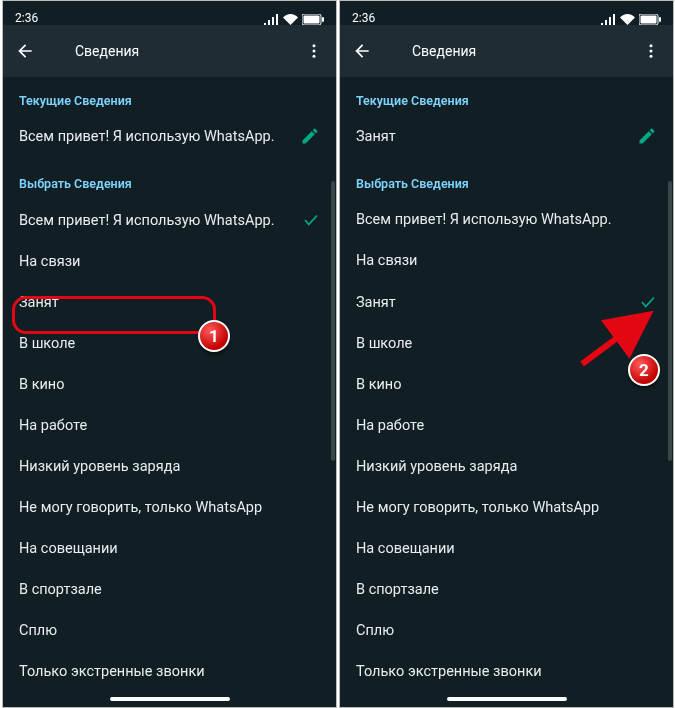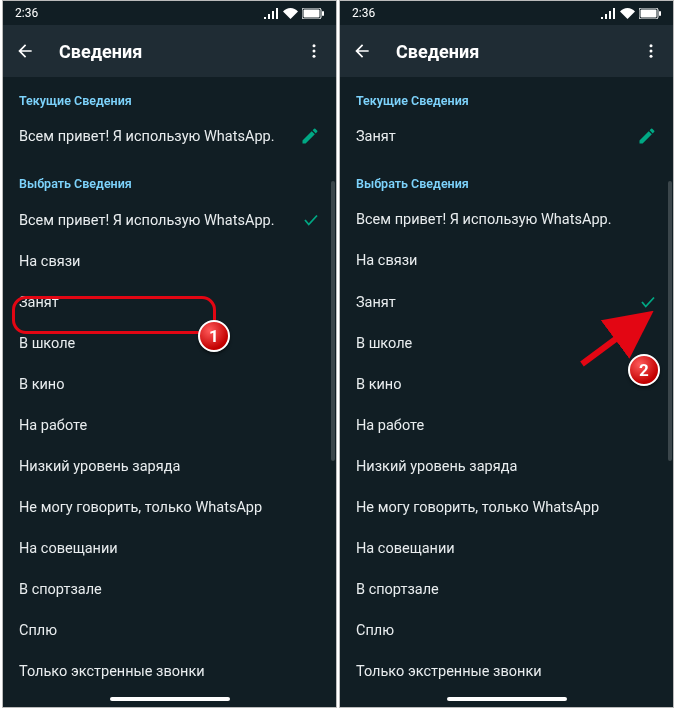--- a/index.html
+++ b/index.html
@@ -1,26 +1,26 @@
 <!DOCTYPE html>
 <html><head>
 <meta charset="utf-8">
 <style>
   * { margin:0; padding:0; box-sizing:border-box; font-family:-apple-system,Roboto,Arial,sans-serif; }
   body { background:#fff; width:675px; height:708px; position:relative; }
   .frame { position:absolute; top:0; border:1px solid #bbb; background:#111e24; overflow:hidden; }
   .frame.left  { left:2px;  width:335px; height:708px; }
   .frame.right { left:339px; width:335px; height:708px; }
 
-  .statusbar { height:24px; display:flex; align-items:center; justify-content:space-between; padding:0 12px; color:#fff; font-size:12px; }
+  .statusbar { height:24px; display:flex; align-items:flex-end; justify-content:space-between; padding:0 12px; color:#fff; font-size:12px; }
   .statusbar .icons { display:flex; gap:4px; align-items:center; }
   .statusbar svg { fill:#fff; }
 
   .appbar { height:52px; display:flex; align-items:center; padding:0 10px; color:#fff; background:#1f2c34; }
-  .appbar .title { font-size:18px; font-weight:700; margin-left:22px; flex:1; }
+  .appbar .title { font-size:14px; font-weight:400; margin-left:38px; flex:1; }
   .appbar .back, .appbar .more { width:24px; height:24px; display:flex; align-items:center; justify-content:center; }
 
   .section-header { color:#7dd3fc; font-size:12.5px; font-weight:600; padding:16px 16px 8px; }
 
   .current-row { display:flex; align-items:center; padding:10px 16px 14px; }
   .current-row .txt { flex:1; color:#e9edef; font-size:14.5px; }
   .current-row .edit { width:20px; height:20px; }
   .current-row .edit svg { fill:#00a884; }
 
   .list { width:100%; }

